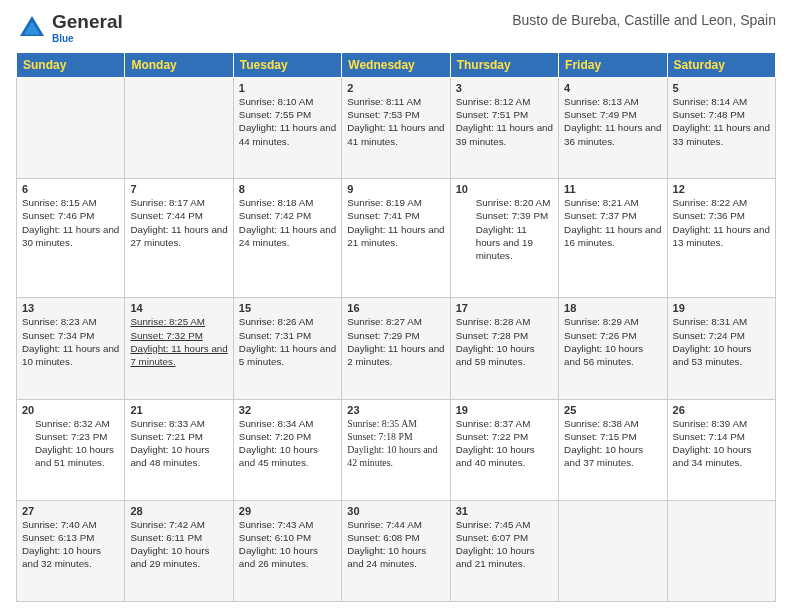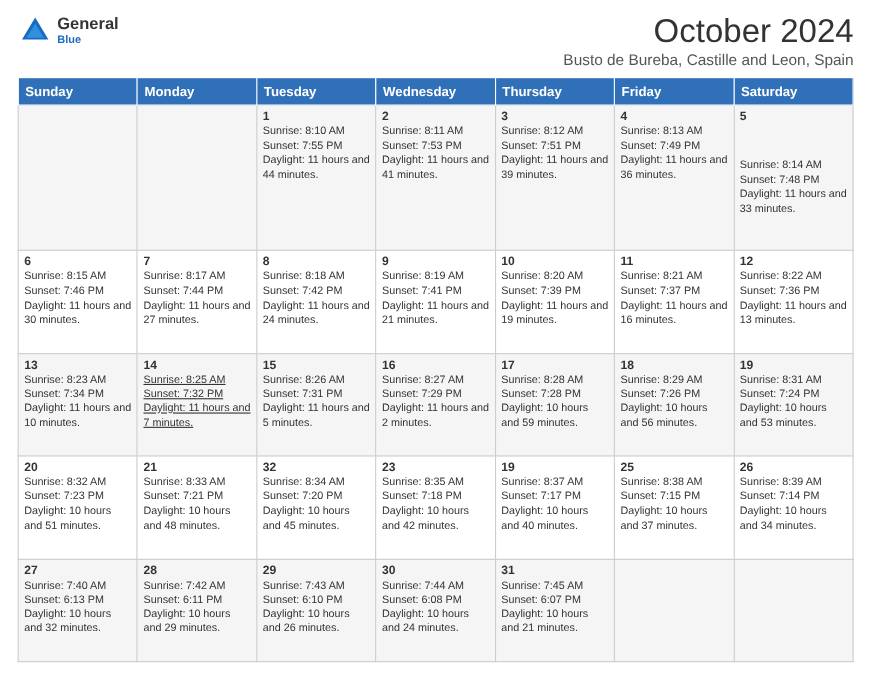--- a/index.html
+++ b/index.html
@@ -27,21 +27,21 @@
       display: flex;
       align-items: center;
       gap: 0;
     }
     .logo-text {
       display: flex;
       flex-direction: column;
       line-height: 1.1;
     }
     .logo-general {
-      font-size: 15px;
+      font-size: 19px;
       font-weight: bold;
       color: #333;
     }
     .logo-blue {
       font-size: 10px;
       font-weight: bold;
       color: #1a6bbf;
     }
     .logo-icon {
       width: 32px;
@@ -61,21 +61,21 @@
       color: #555;
     }
     .calendar {
       flex: 1;
       border-collapse: collapse;
       width: 100%;
       table-layout: fixed;
     }
     .calendar thead th {
       background-color: #3070b8;
-      color: #ffffff;
+      color: #fde047;
       font-size: 12px;
       font-weight: bold;
       text-align: left;
       padding: 5px 6px;
       border: 1px solid #fff;
     }
     .calendar tbody td {
       vertical-align: top;
       border: 1px solid #ccc;
       padding: 4px 5px;
@@ -114,21 +114,20 @@
       <svg class="logo-icon" viewBox="0 0 40 40">
         <polygon points="20,5 35,30 5,30" fill="#1a6bbf"></polygon>
         <polygon points="20,12 30,28 10,28" fill="#3090e0"></polygon>
       </svg>
       <div class="logo-text">
         <span class="logo-general">General</span>
         <span class="logo-blue">Blue</span>
       </div>
     </div>
     <div class="title-block">
-      <div class="month-title">October 2024</div>
       <div class="location">Busto de Bureba, Castille and Leon, Spain</div>
     </div>
   </div>
 
   <table class="calendar">
     <thead>
       <tr>
       <th>Sunday</th>
           <th>Monday</th>
           <th>Tuesday</th>
@@ -161,21 +160,21 @@
 Daylight: 11 hours and 39 minutes.</div>
           </td>
           <td>
             <span class="day-num">4</span>
             <div class="day-info" style="white-space: pre-line;">Sunrise: 8:13 AM
 Sunset: 7:49 PM
 Daylight: 11 hours and 36 minutes.</div>
           </td>
           <td>
             <span class="day-num">5</span>
-            <div class="day-info" style="white-space: pre-line; margin-top: 32px;">Sunrise: 8:14 AM
+            <div class="day-info" style="white-space: pre-line;">Sunrise: 8:14 AM
 Sunset: 7:48 PM
 Daylight: 11 hours and 33 minutes.</div>
           </td>
         </tr>
         <tr>
           <td>
             <span class="day-num">6</span>
             <div class="day-info" style="white-space: pre-line;">Sunrise: 8:15 AM
 Sunset: 7:46 PM
 Daylight: 11 hours and 30 minutes.</div>
@@ -193,21 +192,21 @@
 Daylight: 11 hours and 24 minutes.</div>
           </td>
           <td>
             <span class="day-num">9</span>
             <div class="day-info" style="white-space: pre-line;">Sunrise: 8:19 AM
 Sunset: 7:41 PM
 Daylight: 11 hours and 21 minutes.</div>
           </td>
           <td>
             <span class="day-num">10</span>
-            <div class="day-info" style="white-space: pre-line;">Sunrise: 8:20 AM
+            <div class="day-info" style="white-space: pre-line; margin-left: 20px;">Sunrise: 8:20 AM
 Sunset: 7:39 PM
 Daylight: 11 hours and 19 minutes.</div>
           </td>
           <td>
             <span class="day-num">11</span>
             <div class="day-info" style="white-space: pre-line;">Sunrise: 8:21 AM
 Sunset: 7:37 PM
 Daylight: 11 hours and 16 minutes.</div>
           </td>
           <td>
@@ -257,46 +256,46 @@
           <td>
             <span class="day-num">19</span>
             <div class="day-info" style="white-space: pre-line;">Sunrise: 8:31 AM
 Sunset: 7:24 PM
 Daylight: 10 hours and 53 minutes.</div>
           </td>
         </tr>
         <tr>
           <td>
             <span class="day-num">20</span>
-            <div class="day-info" style="white-space: pre-line;">Sunrise: 8:32 AM
+            <div class="day-info" style="white-space: pre-line; margin-left: 13px;">Sunrise: 8:32 AM
 Sunset: 7:23 PM
 Daylight: 10 hours and 51 minutes.</div>
           </td>
           <td>
             <span class="day-num">21</span>
             <div class="day-info" style="white-space: pre-line;">Sunrise: 8:33 AM
 Sunset: 7:21 PM
 Daylight: 10 hours and 48 minutes.</div>
           </td>
           <td>
             <span class="day-num">32</span>
             <div class="day-info" style="white-space: pre-line;">Sunrise: 8:34 AM
 Sunset: 7:20 PM
 Daylight: 10 hours and 45 minutes.</div>
           </td>
           <td>
             <span class="day-num">23</span>
-            <div class="day-info" style="white-space: pre-line;">Sunrise: 8:35 AM
+            <div class="day-info" style="white-space: pre-line; font-family: Liberation Serif, serif;">Sunrise: 8:35 AM
 Sunset: 7:18 PM
 Daylight: 10 hours and 42 minutes.</div>
           </td>
           <td>
             <span class="day-num">19</span>
             <div class="day-info" style="white-space: pre-line;">Sunrise: 8:37 AM
-Sunset: 7:17 PM
+Sunset: 7:22 PM
 Daylight: 10 hours and 40 minutes.</div>
           </td>
           <td>
             <span class="day-num">25</span>
             <div class="day-info" style="white-space: pre-line;">Sunrise: 8:38 AM
 Sunset: 7:15 PM
 Daylight: 10 hours and 37 minutes.</div>
           </td>
           <td>
             <span class="day-num">26</span>

